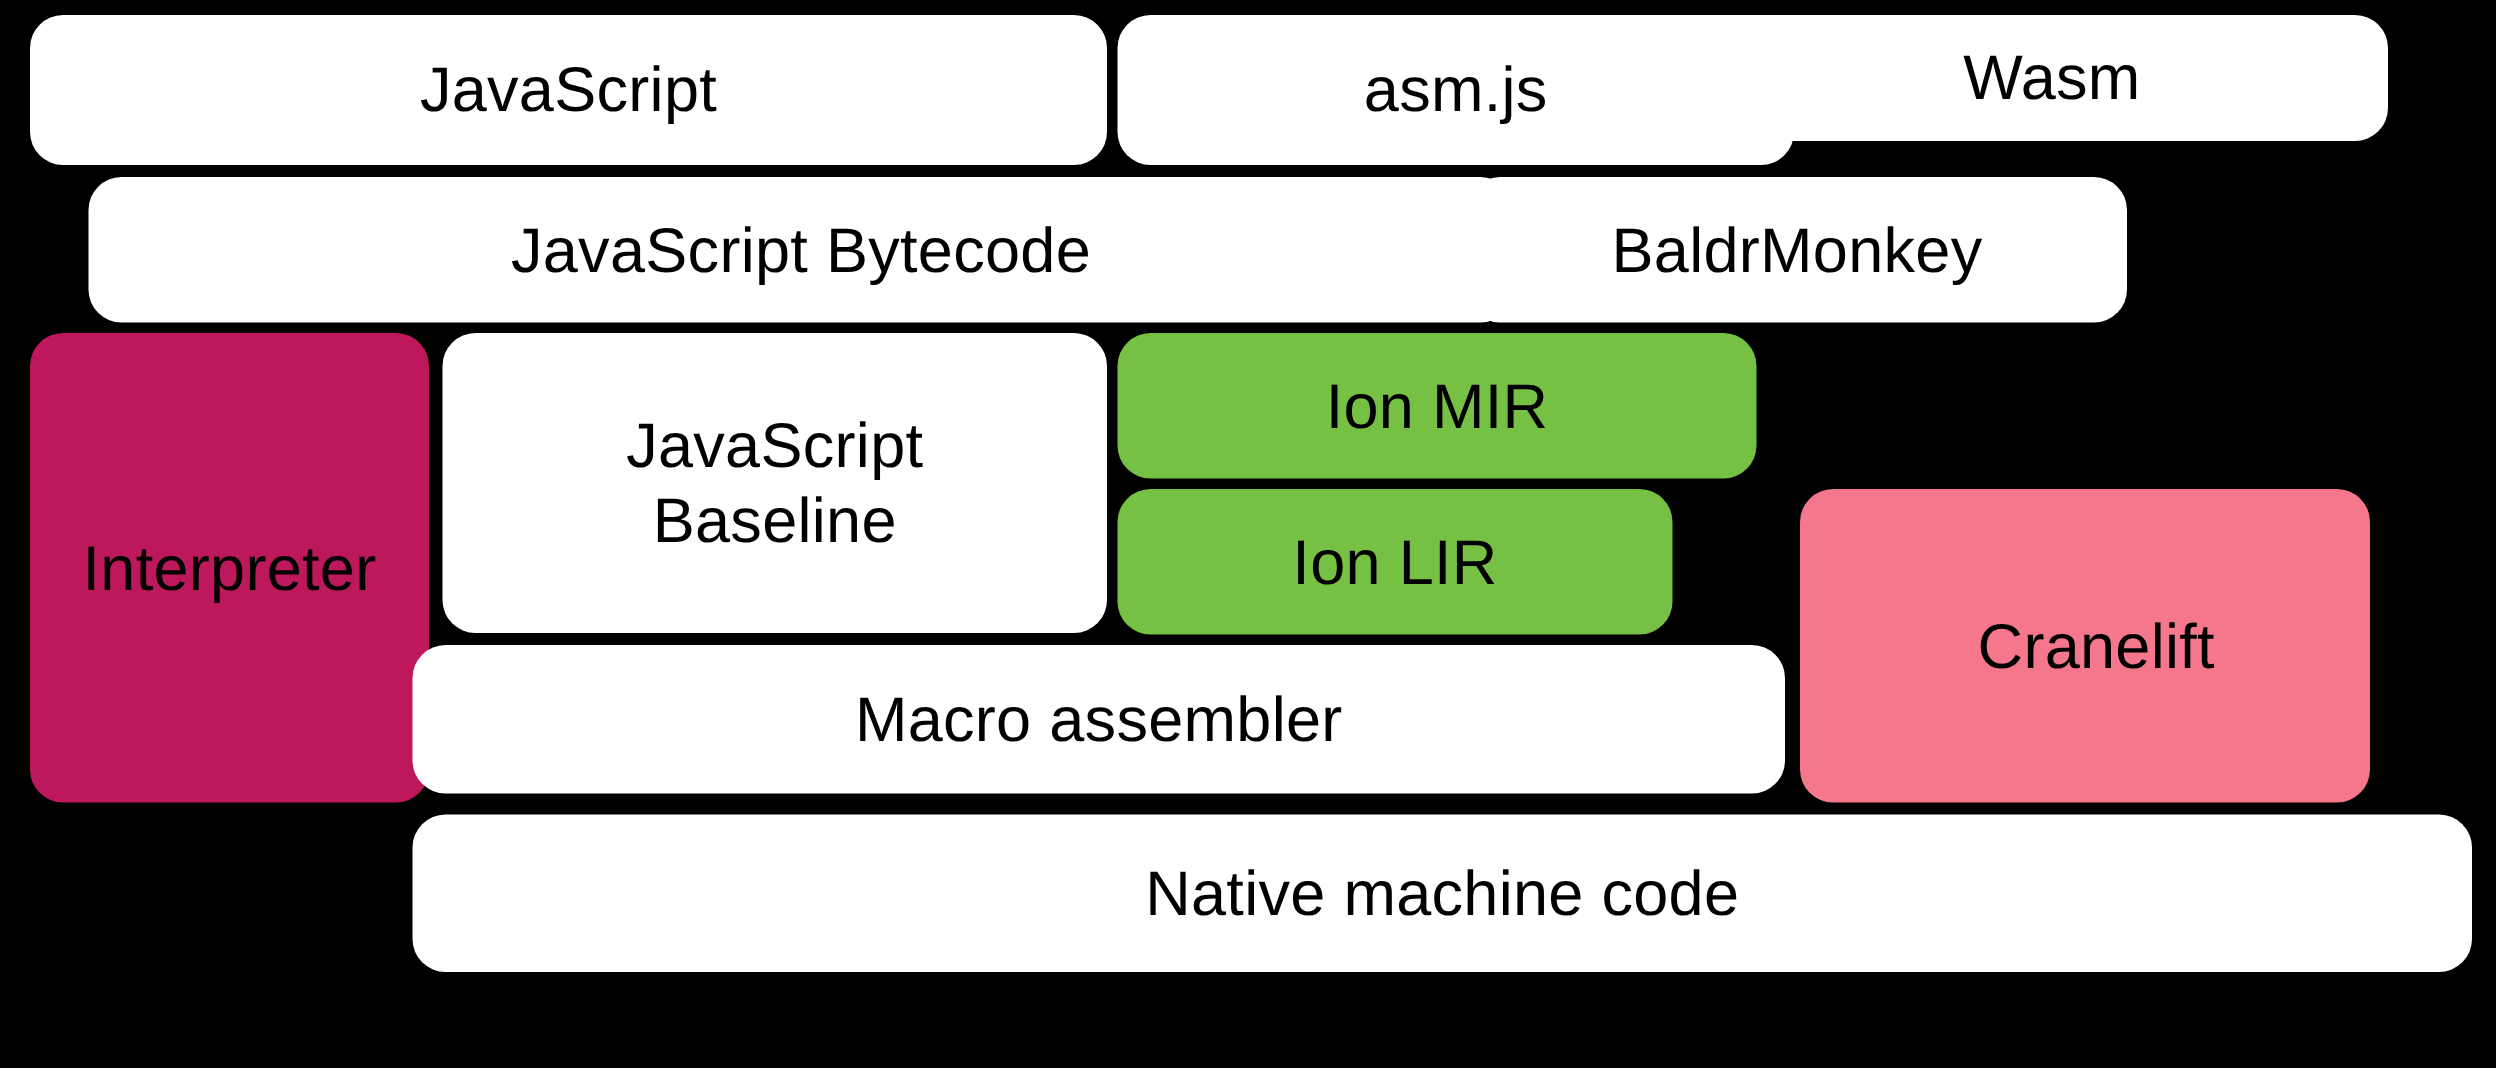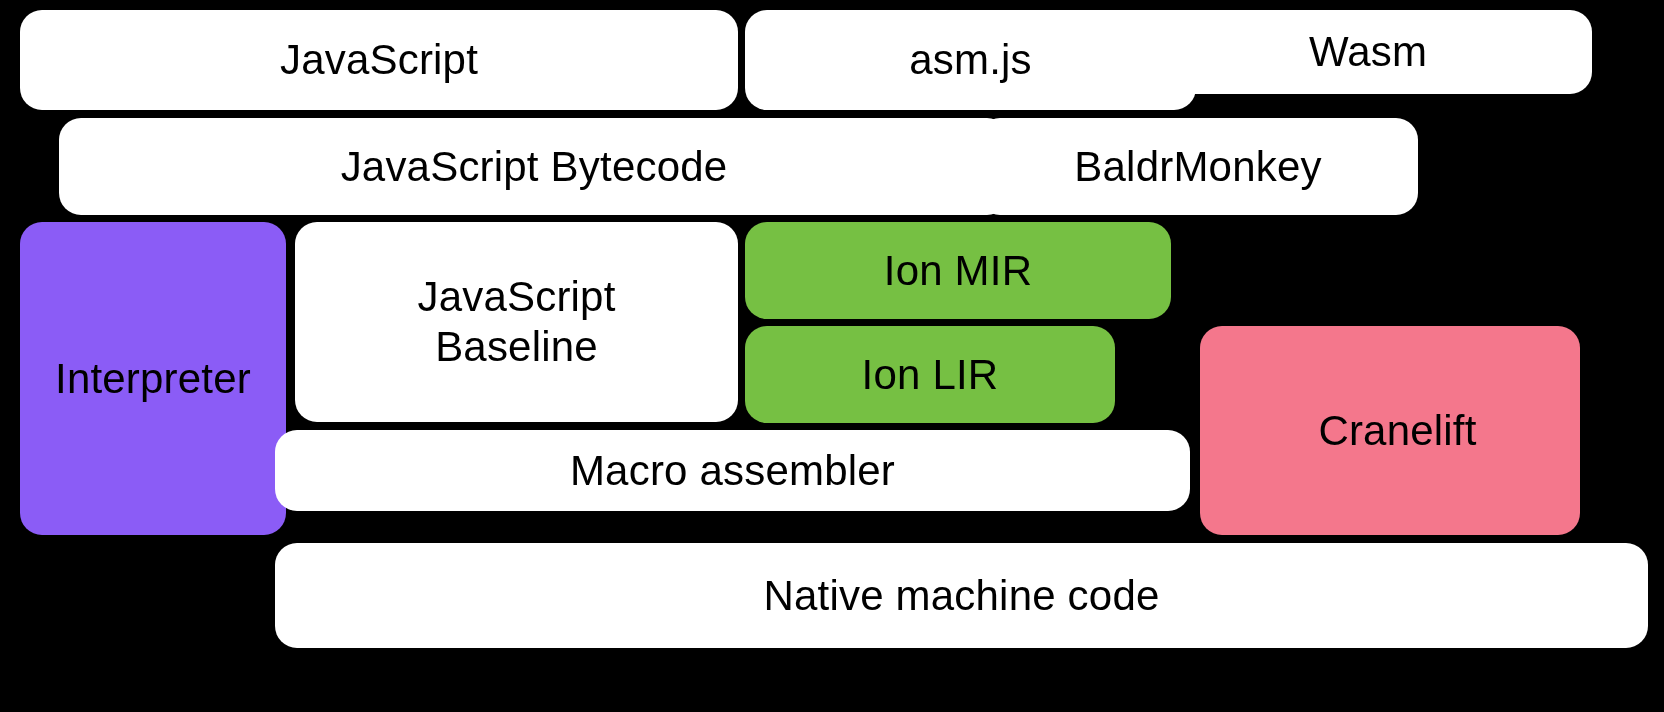--- a/index.html
+++ b/index.html
@@ -28,40 +28,40 @@
     align-items: center;
     justify-content: center;
     text-align: center;
     line-height: 1.18;
     font-size: 42px;
     font-weight: 400;
     letter-spacing: 0.2px;
     white-space: pre-line;
     user-select: none;
   }
-  .node.gray   { background: #8b5cf6; text-align: center; }
+  .node.gray   { background: #be185d; text-align: center; }
   .node.green  { background: #76c043; }
   .node.pink   { background: #f4778c; }
 
   
   #n-javascript      { left: 20px;   top: 10px;  width: 718px; height: 100px; }
   #n-asmjs           { left: 745px;  top: 10px;  width: 451px; height: 100px; }
   #n-wasm            { left: 1144px; top: 10px;  width: 448px; height: 84px; }
 
   
   #n-js-bytecode     { left: 20px;   top: 118px; width: 950px; height: 97px; margin-left: 39px; }
   #n-baldrmonkey     { left: 978px;  top: 118px; width: 440px; height: 97px; }
 
   
   #n-interpreter     { left: 20px;   top: 222px; width: 266px; height: 313px; }
   #n-js-baseline     { left: 295px;  top: 222px; width: 443px; height: 200px; }
   #n-ion-mir         { left: 745px;  top: 222px; width: 426px; height: 97px; }
   #n-ion-lir         { left: 745px;  top: 326px; width: 370px; height: 97px; }
   #n-cranelift       { left: 1200px; top: 326px; width: 380px; height: 209px; padding-left: 15px; }
-  #n-macro-assembler { left: 275px;  top: 430px; width: 915px; height: 81px; }
+  #n-macro-assembler { left: 275px;  top: 430px; width: 915px; height: 99px; }
 
   
   #n-native-code     { left: 275px;  top: 543px; width: 1373px; height: 105px; }
 </style>
 </head>
 <body>
 
 <div id="diagram">
 
   <div class="node" id="n-javascript">JavaScript</div>

